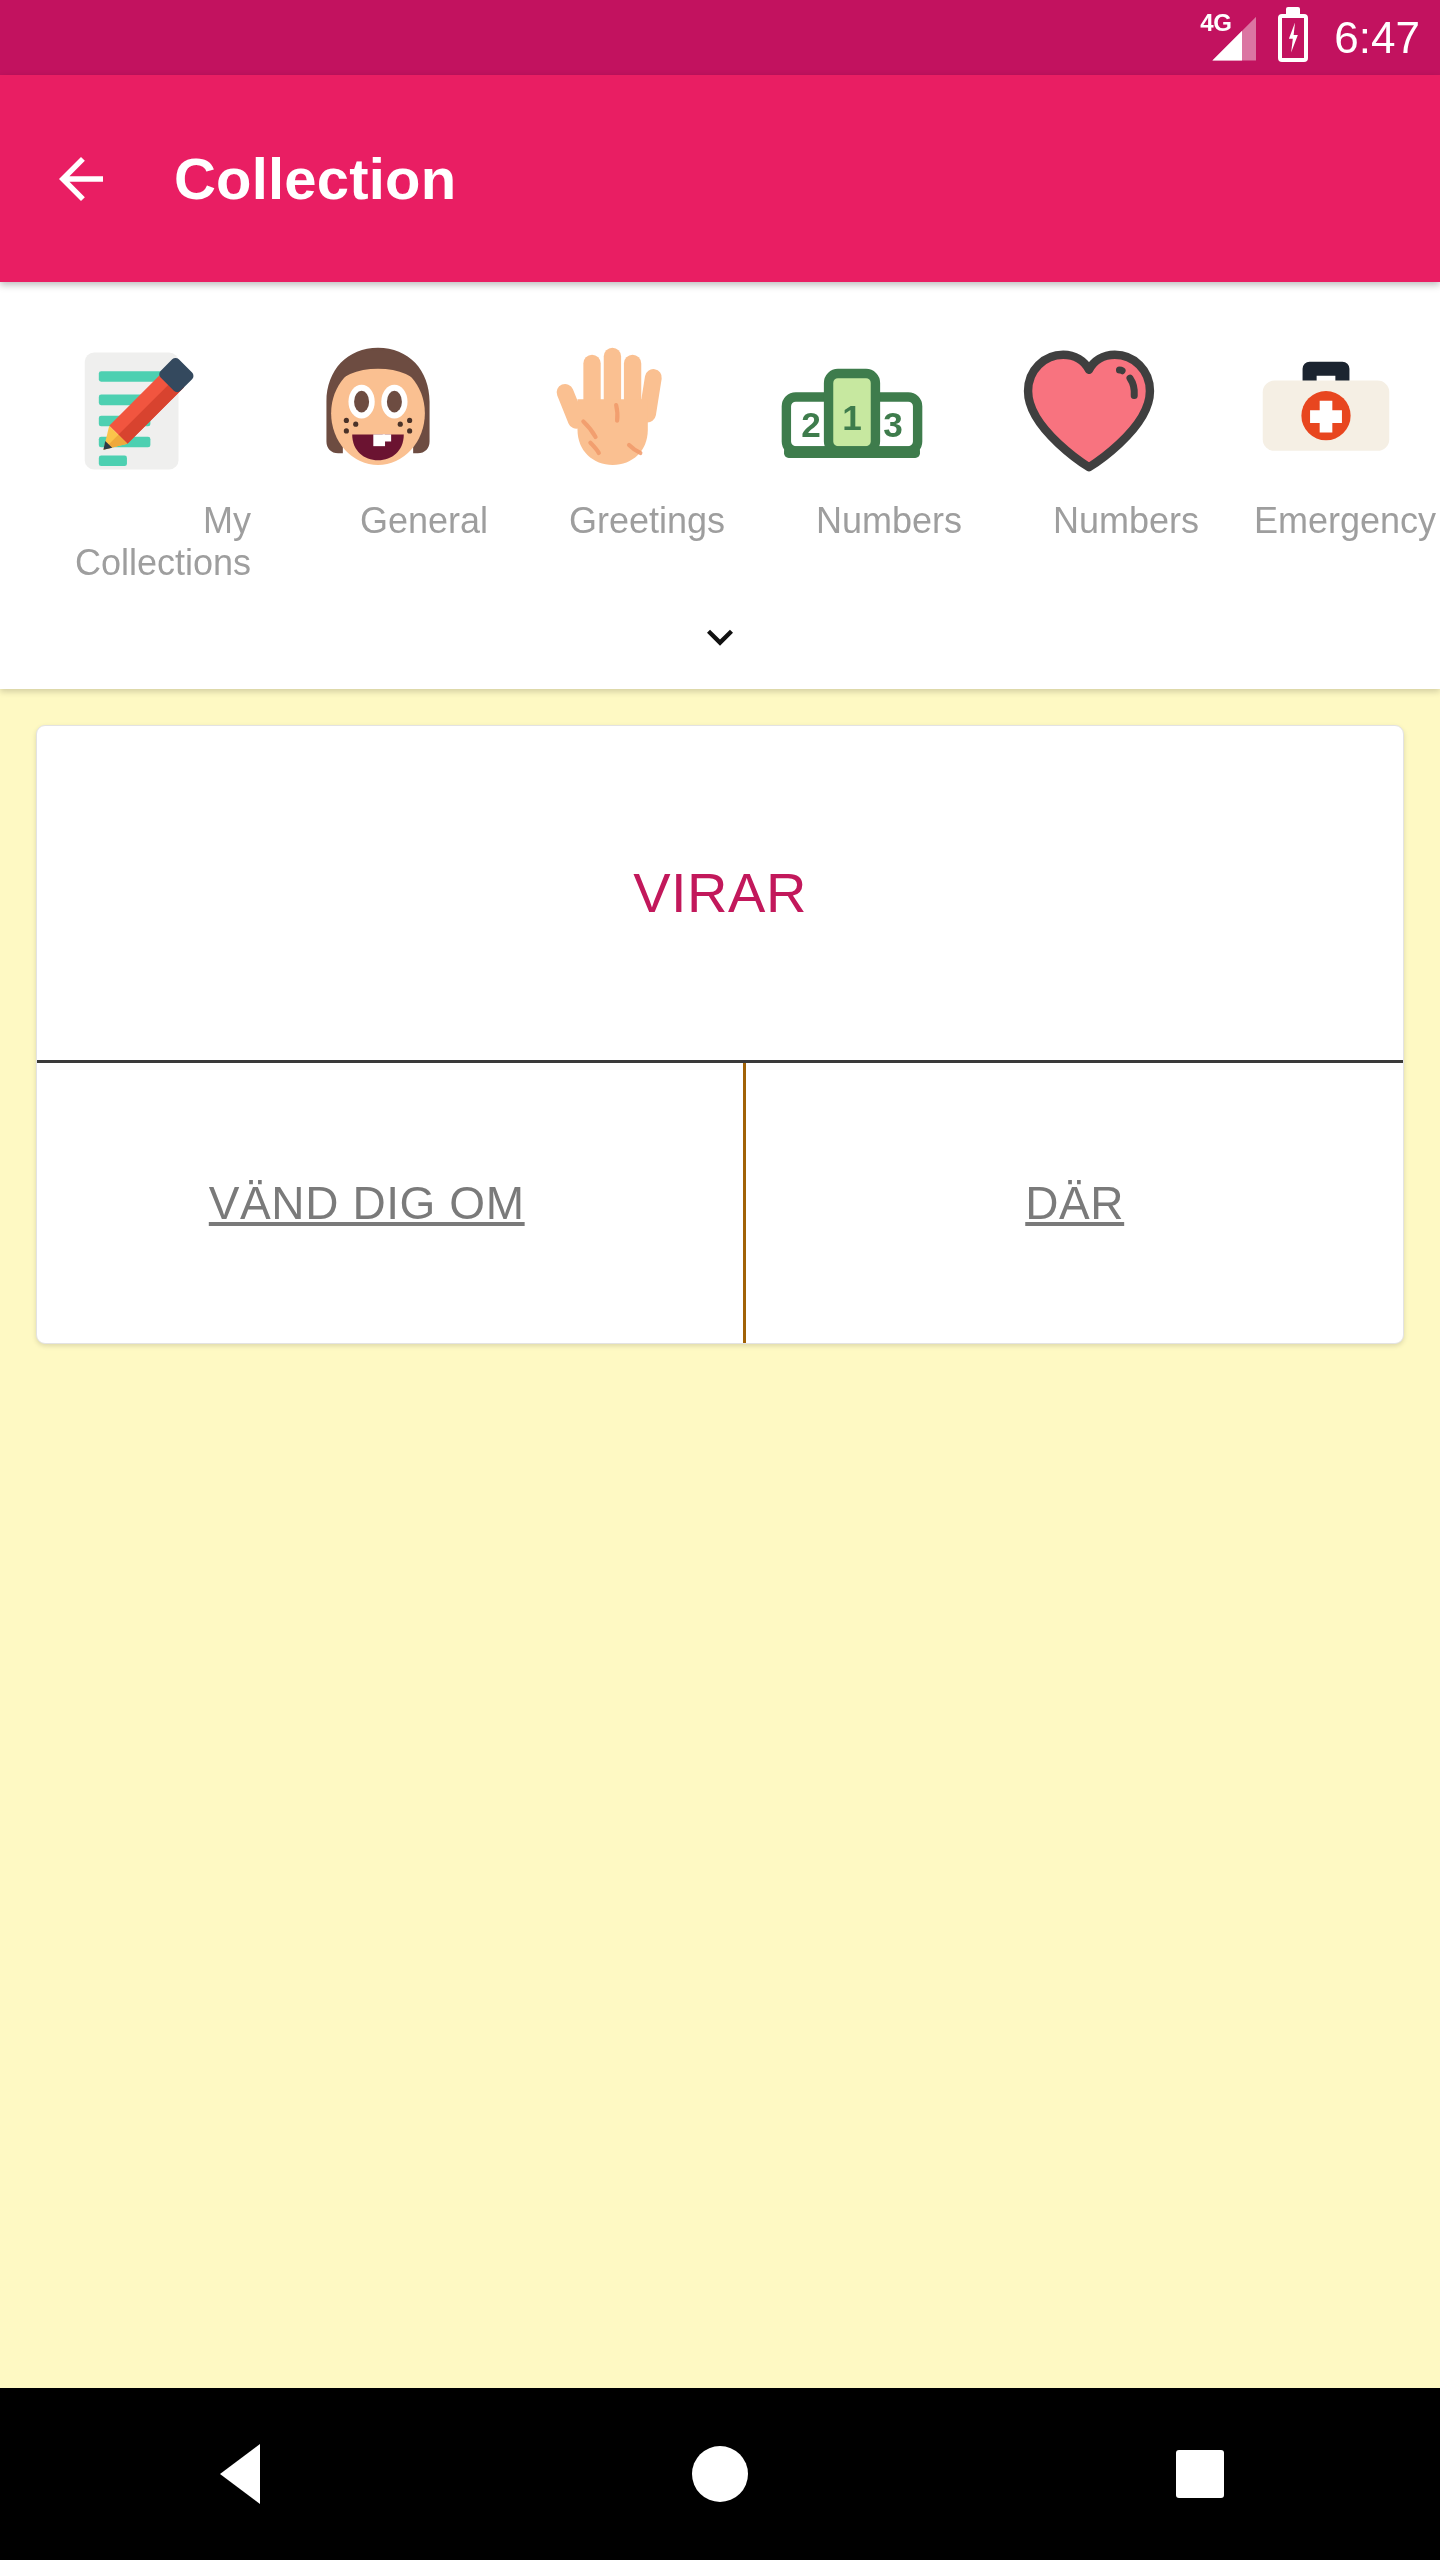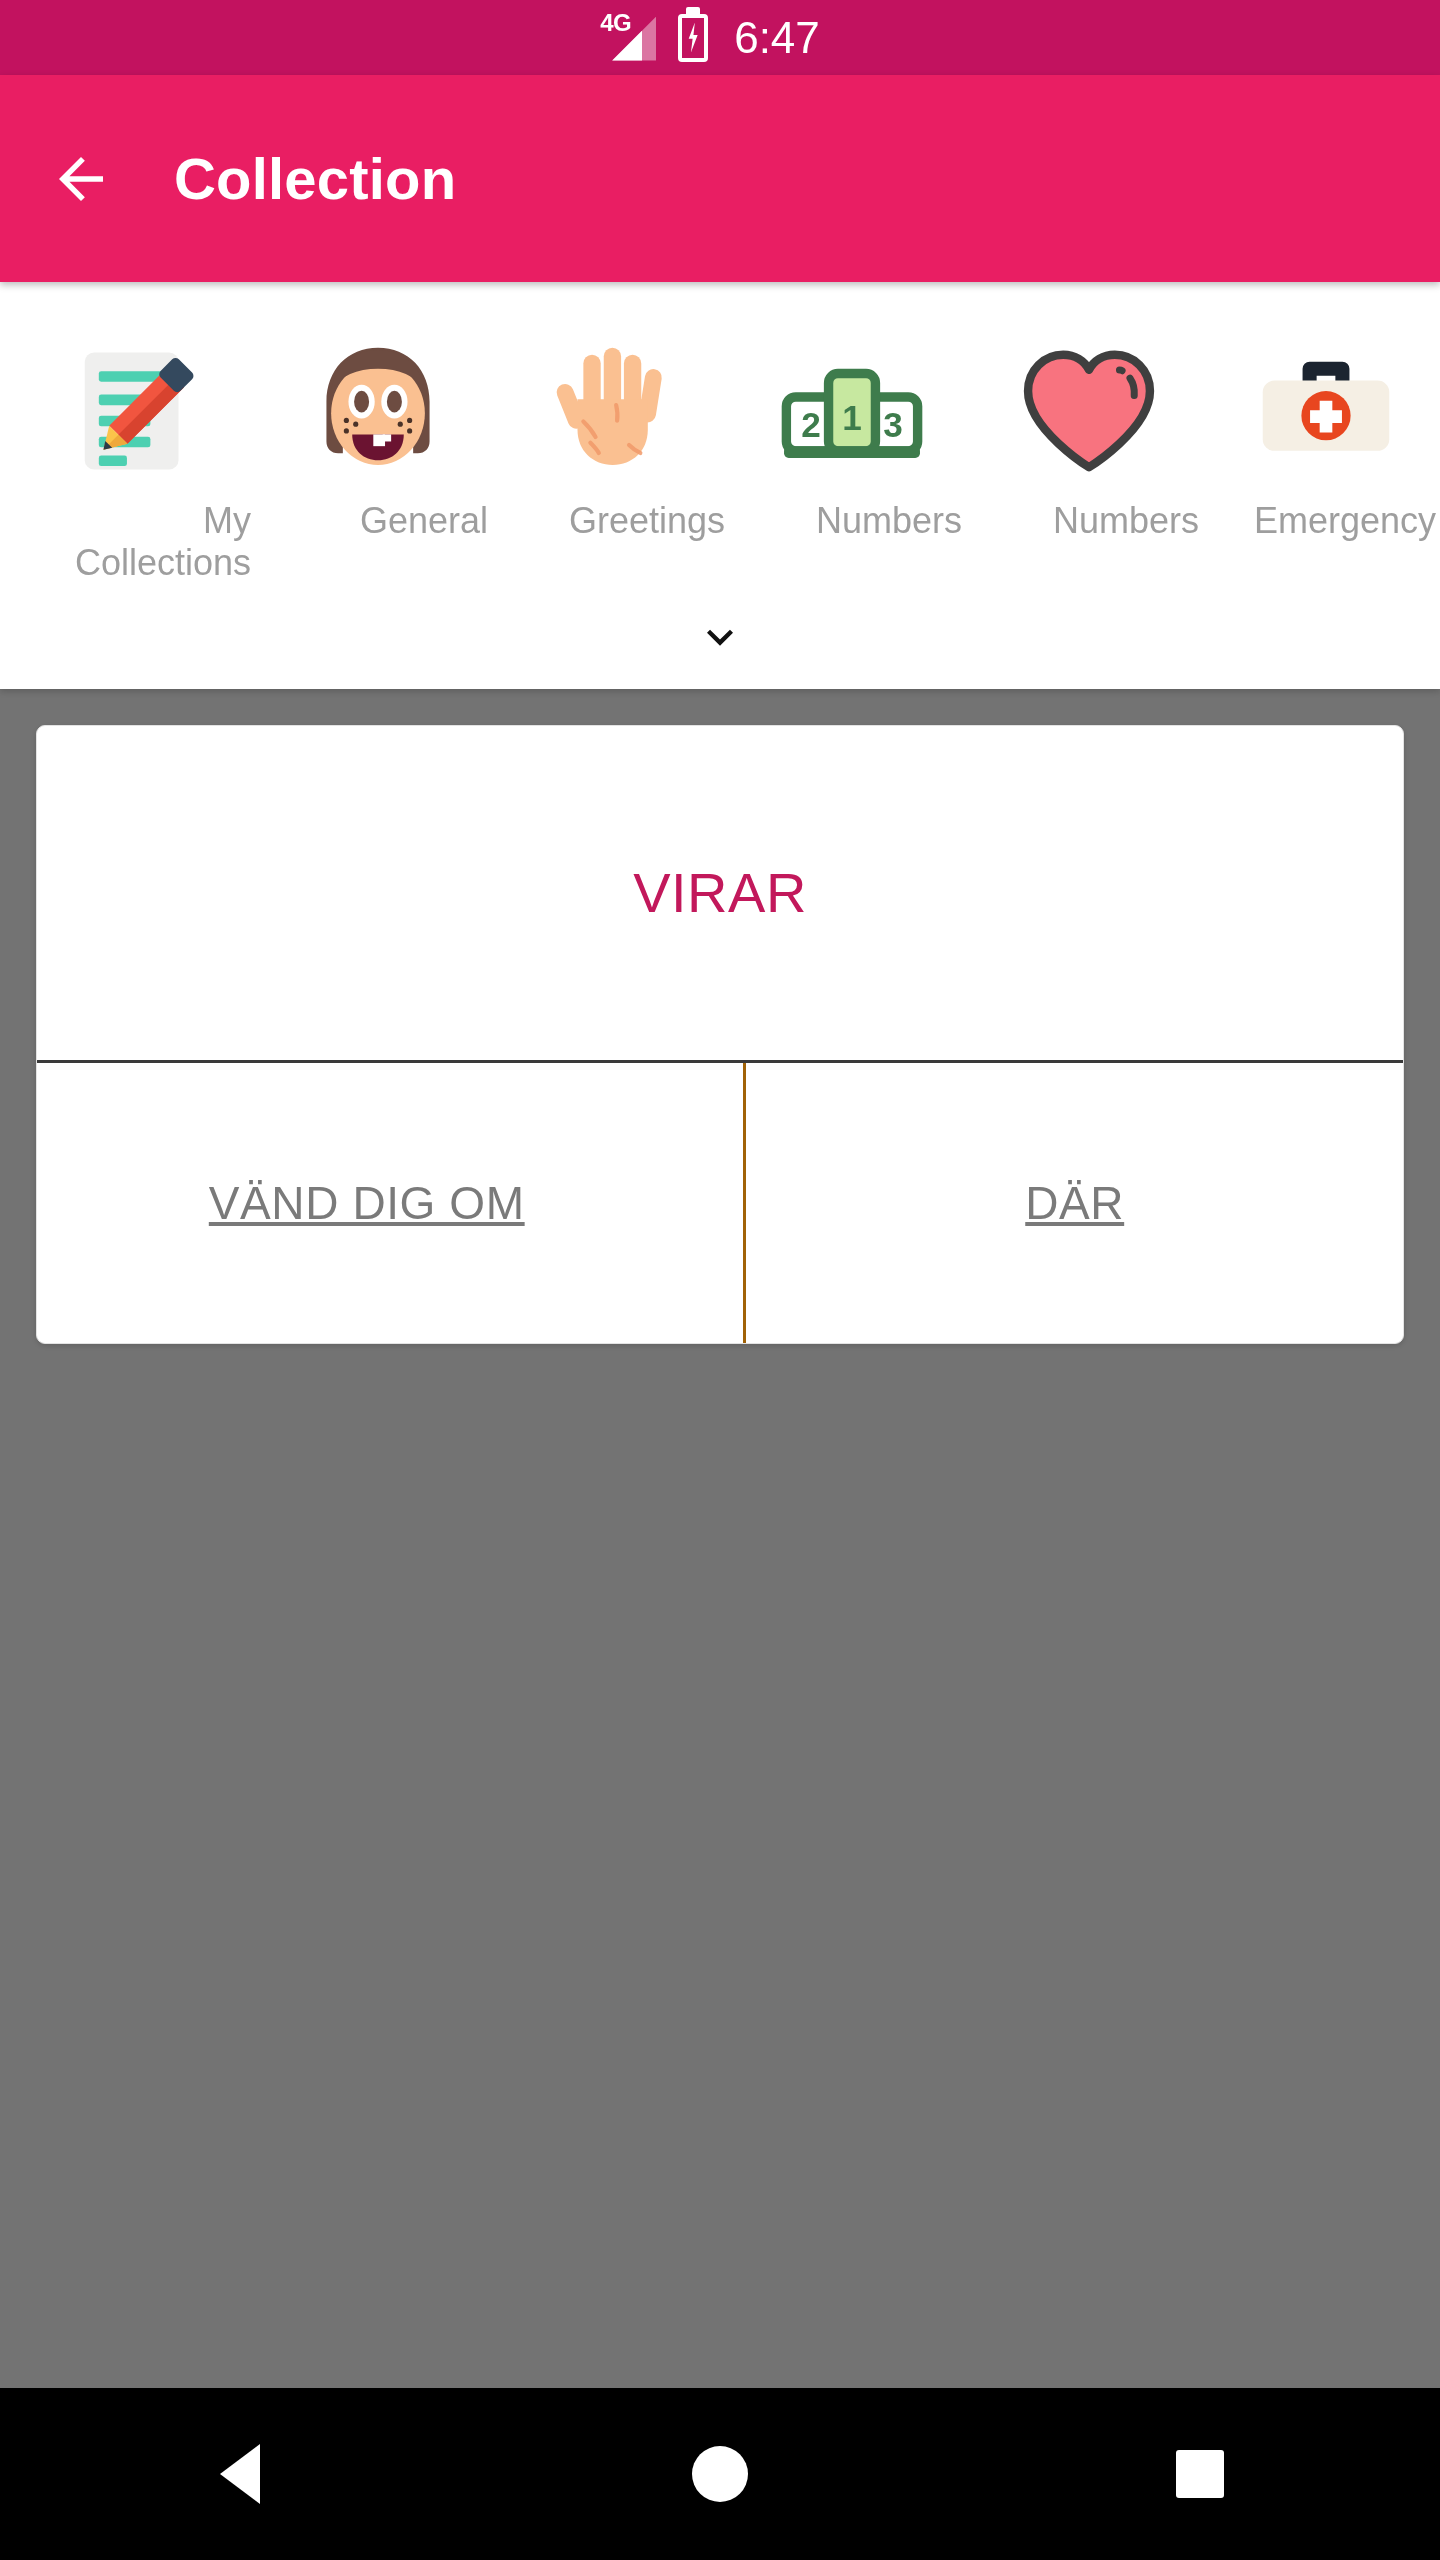--- a/index.html
+++ b/index.html
@@ -20,21 +20,21 @@
     display: flex;
     flex-direction: column;
   }
 
   
   .status-bar {
     height: 75px;
     background: #C2125F;
     display: flex;
     align-items: center;
-    justify-content: center;
+    justify-content: flex-end;
     padding-right: 20px;
     flex: 0 0 auto;
   }
   .status-icons {
     display: flex;
     align-items: center;
     gap: 22px;
   }
   .signal-wrap {
     position: relative;
@@ -186,21 +186,21 @@
     display: flex;
     align-items: center;
     justify-content: center;
     cursor: pointer;
   }
   .chevron-down { display: block; }
 
   
   .content {
     flex: 1 1 auto;
-    background: #737373;
+    background: #fef9c3;
     padding: 36px 36px 0 36px;
     position: relative;
     overflow: hidden;
   }
 
   .phrase-card {
     background: #ffffff;
     border: 1px solid #e3e3e3;
     border-radius: 9px;
     box-shadow: 0 2px 5px rgba(0,0,0,0.13);

